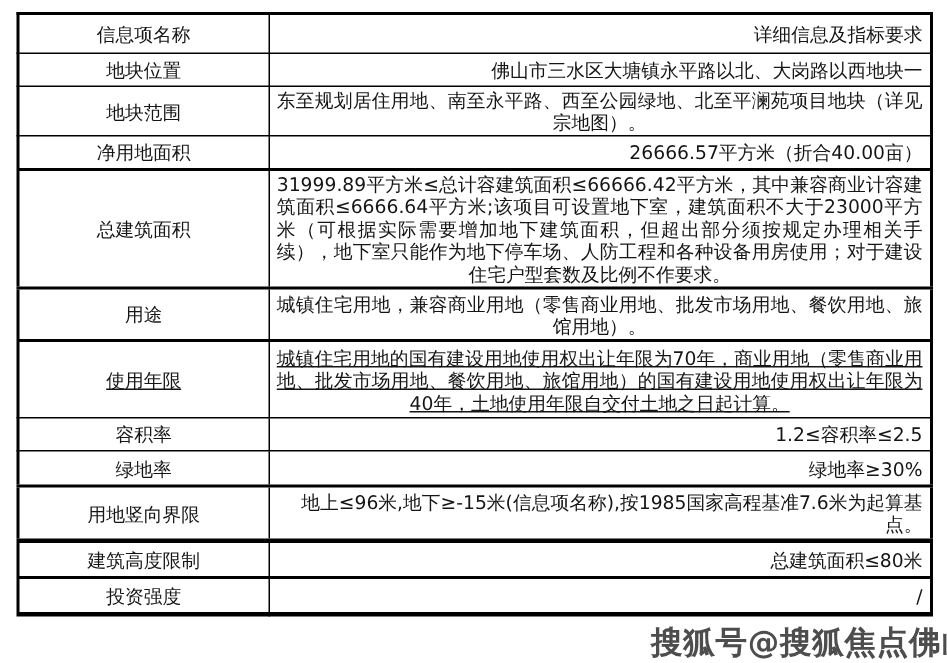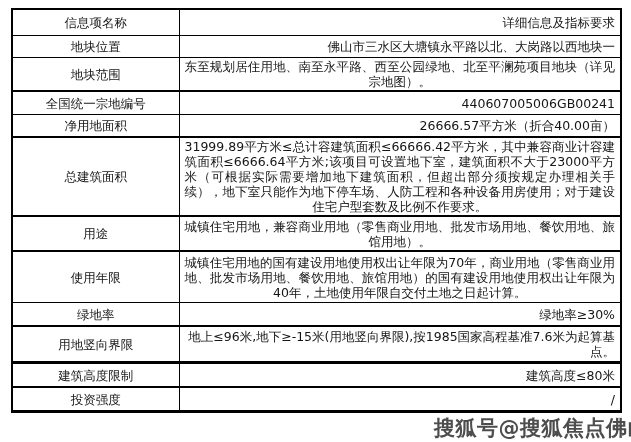--- a/index.html
+++ b/index.html
@@ -35,21 +35,21 @@
     text-align-last: center;
   }
   tr.bt2 td { border-top-width: 2px; }
   tr.bt3 td { border-top-width: 3px; }
   .h26 td { height: 23px; }
   .h22 td { height: 19px; }
   .h29 td { height: 26px; }
   .h23 td { height: 20px; }
   .h74 td { height: 71px; }
   .h34 td { height: 31px; }
-  .h51 td { height: 48px; }
+  .h51 td { height: 48px; text-decoration: underline; }
   .h35 td { height: 32px; }
   .watermark {
     position: absolute;
     left: 434px; top: 414px;
     font-size: 21px;
     font-weight: bold;
     color: #4d4d4d;
     letter-spacing: 0.5px;
     white-space: nowrap;
     text-shadow: 1px 1px 0 #ffffff, -1px -1px 0 #ffffff;
@@ -69,51 +69,51 @@
       <td class="value-cell">详细信息及指标要求</td>
     </tr>
     <tr class="h22">
       <td class="label-cell">地块位置</td>
       <td class="value-cell">佛山市三水区大塘镇永平路以北、大岗路以西地块一</td>
     </tr>
     <tr class="h29">
       <td class="label-cell">地块范围</td>
       <td class="value-cell long">东至规划居住用地、南至永平路、西至公园绿地、北至平澜苑项目地块（详见宗地图）。</td>
     </tr>
-    <tr class="h23 bt2">
-      <td class="label-cell">全国统一宗地编号</td>
-      <td class="value-cell">440607005006GB00241</td>
-    </tr>
     <tr class="h22">
       <td class="label-cell">净用地面积</td>
       <td class="value-cell">26666.57平方米（折合40.00亩）</td>
     </tr>
     <tr class="h74 bt2">
       <td class="label-cell">总建筑面积</td>
       <td class="value-cell long">31999.89平方米≤总计容建筑面积≤66666.42平方米，其中兼容商业计容建筑面积≤6666.64平方米;该项目可设置地下室，建筑面积不大于23000平方米（可根据实际需要增加地下建筑面积，但超出部分须按规定办理相关手续），地下室只能作为地下停车场、人防工程和各种设备用房使用；对于建设住宅户型套数及比例不作要求。</td>
     </tr>
     <tr class="h34 bt2">
       <td class="label-cell">用途</td>
       <td class="value-cell long">城镇住宅用地，兼容商业用地（零售商业用地、批发市场用地、餐饮用地、旅馆用地）。</td>
     </tr>
     <tr class="h51 bt2">
       <td class="label-cell">使用年限</td>
       <td class="value-cell long">城镇住宅用地的国有建设用地使用权出让年限为70年，商业用地（零售商业用地、批发市场用地、餐饮用地、旅馆用地）的国有建设用地使用权出让年限为40年，土地使用年限自交付土地之日起计算。</td>
     </tr>
+    <tr class="h22">
+      <td class="label-cell">容积率</td>
+      <td class="value-cell">1.2≤容积率≤2.5</td>
+    </tr>
     <tr class="h23">
       <td class="label-cell">绿地率</td>
       <td class="value-cell">绿地率≥30%</td>
     </tr>
     <tr class="h35 bt2">
       <td class="label-cell">用地竖向界限</td>
-      <td class="value-cell">地上≤96米,地下≥-15米(用地竖向界限),按1985国家高程基准7.6米为起算基点。</td>
+      <td class="value-cell">地上≤96米,地下≥-15米(信息项名称),按1985国家高程基准7.6米为起算基点。</td>
     </tr>
     <tr class="h23 bt3">
       <td class="label-cell">建筑高度限制</td>
-      <td class="value-cell">建筑高度≤80米</td>
+      <td class="value-cell">总建筑面积≤80米</td>
     </tr>
     <tr class="h23 bt2">
       <td class="label-cell">投资强度</td>
       <td class="value-cell">/</td>
     </tr>
   </tbody>
 </table>
 
 <div class="watermark">搜狐号@搜狐焦点佛山站</div>
 

